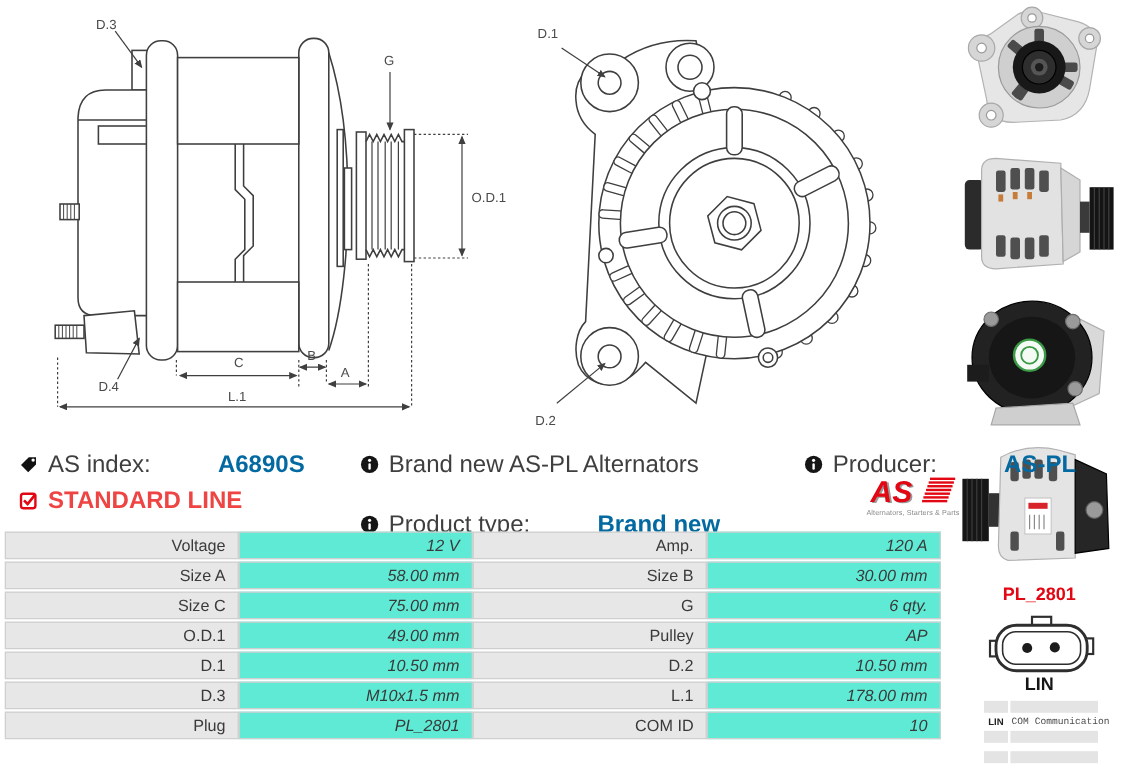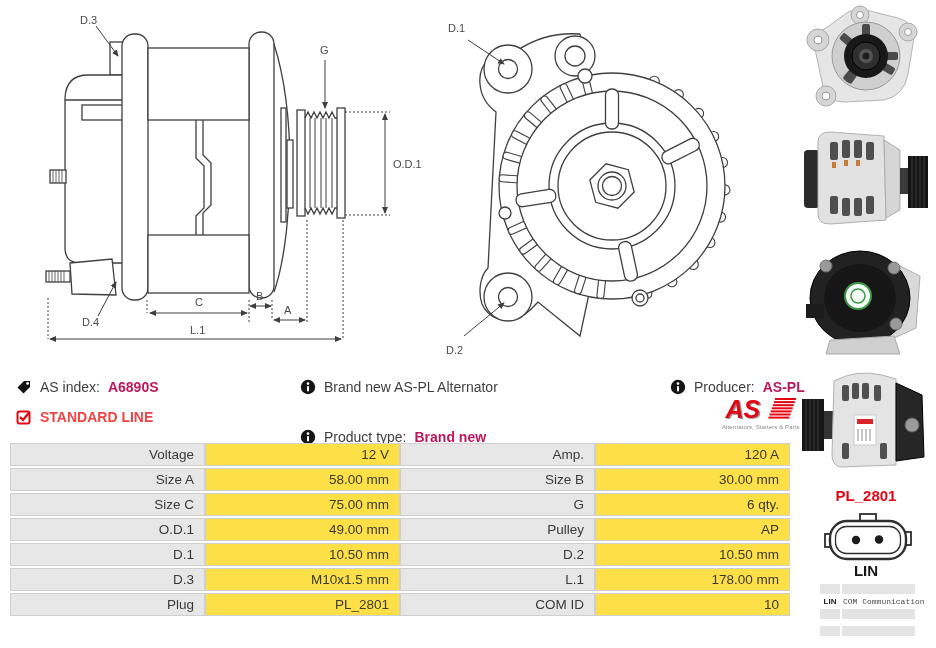--- a/index.html
+++ b/index.html
@@ -10,34 +10,34 @@
   svg text { font-family:"Liberation Sans", sans-serif; }
   .diag { position:absolute; }
   .dlab { font-size:11px; fill:#4a4a4a; }
 
   
   .photos { position:absolute; left:796px; top:4px; width:140px; }
   .photos svg { display:block; }
 
   
   .inforow { position:absolute; height:18px; display:flex; align-items:center; gap:8px;
-             font-size:14px; color:#3f3f3f; white-space:nowrap; }
-  .inforow .bold { font-weight:bold; color:#be185d; }
+             font-size:20px; color:#3f3f3f; white-space:nowrap; }
+  .inforow .bold { font-weight:bold; color:#0369a1;margin-left:48px; }
   .red-bold { color:#ef4444; font-weight:bold; }
   .icon16 { width:16px; height:16px; flex:0 0 16px; }
 
   .as-logo { position:absolute; left:722px; top:396px; width:76px; }
   .as-logo .tagline { font-size:6px; color:#8a8a8a; letter-spacing:0.1px; margin-top:-2px; white-space:nowrap; }
 
   
-  table.spec { position:absolute; left:10px; top:441px; border-collapse:separate; border-spacing:0 2px; }
+  table.spec { position:absolute; left:4px; top:441px; border-collapse:separate; border-spacing:0 2px; }
   table.spec td { width:195px; height:23px; box-sizing:border-box; border:1px solid #cfcfcf;
                   font-size:13.5px; color:#3a3a3a; text-align:right; padding:0 10px 0 0; }
   td.lab { background:#e7e7e7; }
-  td.val { background:#fde047; }
+  td.val { background:#5eead4;font-style:italic; }
 
   
   .pl-code  { position:absolute; left:796px; top:487px; width:140px; text-align:center;
               font-size:15px; font-weight:bold; color:#e30613; }
   .plug-svg { position:absolute; left:822px; top:512px; }
   .lin-label{ position:absolute; left:796px; top:562px; width:140px; text-align:center;
               font-size:15px; font-weight:bold; color:#161616; }
   .com-grid { position:absolute; left:820px; top:584px; display:grid;
               grid-template-columns:20px 73px; gap:1px 2px; }
   .com-grid2{ position:absolute; left:820px; top:626px; display:grid;
@@ -341,21 +341,21 @@
     </svg>
     <span class="red-bold">STANDARD LINE</span>
   </div>
 
   <div class="inforow" style="left:300px;top:378px;">
     <svg class="icon16" viewBox="0 0 16 16">
       <circle cx="8" cy="8" r="7.2" fill="#151515"></circle>
       <circle cx="8" cy="4.6" r="1.3" fill="#fff"></circle>
       <rect x="7" y="7" width="2" height="5.5" rx="1" fill="#fff"></rect>
     </svg>
-    <span>Brand new AS-PL Alternator</span>
+    <span>Brand new AS-PL Alternators</span>
   </div>
 
   <div class="inforow" style="left:300px;top:428px;">
     <svg class="icon16" viewBox="0 0 16 16">
       <circle cx="8" cy="8" r="7.2" fill="#151515"></circle>
       <circle cx="8" cy="4.6" r="1.3" fill="#fff"></circle>
       <rect x="7" y="7" width="2" height="5.5" rx="1" fill="#fff"></rect>
     </svg>
     <span>Product type:</span>
     <span class="bold">Brand new</span>

